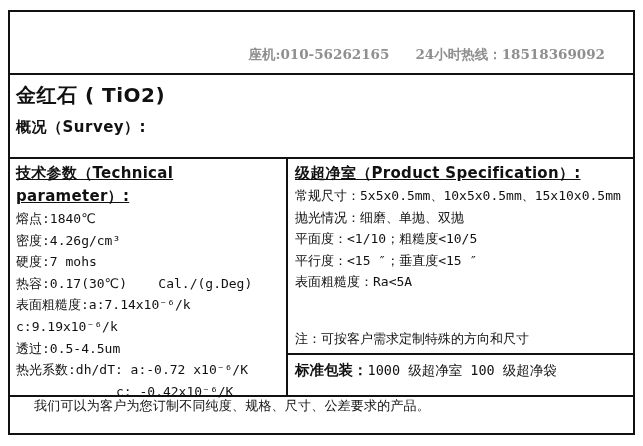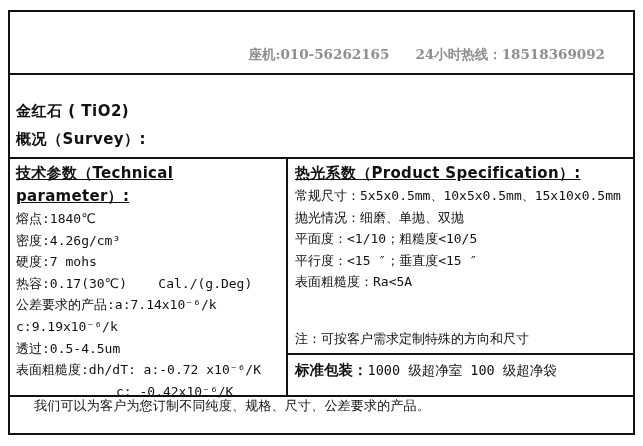--- a/index.html
+++ b/index.html
@@ -20,21 +20,21 @@
   }
   .phone-text {
     color:#8f8f8f; font-weight:bold; font-size:13.5px;
     font-family:"DejaVu Serif","Liberation Serif",serif;
     white-space:pre;
   }
   .phone-gap { display:inline-block; width:26px; }
 
   
   .title-row { height:84px; border-bottom:2px solid #111111; padding:7px 10px 0 6px; }
-  .product-title { font-size:15px; font-weight:bold; letter-spacing:0.5px;margin-top:20px; }
+  .product-title { font-size:20px; font-weight:bold; letter-spacing:0.5px; }
   .survey-label  { font-size:15px; font-weight:bold; margin-top:9px; letter-spacing:0.5px; }
 
   
   .main-row { flex:1; display:flex; border-bottom:2px solid #111111; min-height:0; }
 
   .tech-col {
     width:278px; border-right:2px solid #111111;
     padding:3px 2px 0 6px;
   }
   .col-heading { font-size:15px; font-weight:bold; line-height:23px; letter-spacing:0.3px;text-decoration:underline; }
@@ -88,31 +88,31 @@
   </div>
 
   <div class="main-row">
 
     <div class="tech-col">
       <div class="col-heading">技术参数（Technical parameter）:</div>
       <div class="param-line">熔点:1840℃</div>
       <div class="param-line">密度:4.26g/cm³</div>
       <div class="param-line">硬度:7 mohs</div>
       <div class="param-line">热容:0.17(30℃)    Cal./(g.Deg)</div>
-      <div class="param-line">公差要求的产品:a:7.14x10⁻⁶/k</div>
+      <div class="param-line">表面粗糙度:a:7.14x10⁻⁶/k</div>
       <div class="param-line">c:9.19x10⁻⁶/k</div>
       <div class="param-line">透过:0.5-4.5um</div>
-      <div class="param-line">表面粗糙度:dh/dT: a:-0.72 x10⁻⁶/K</div>
+      <div class="param-line">热光系数:dh/dT: a:-0.72 x10⁻⁶/K</div>
       <div class="param-line indent-c">c: -0.42x10⁻⁶/K</div>
     </div>
 
     <div class="spec-col">
 
       <div class="spec-section">
-        <div class="col-heading">热光系数（Product Specification）:</div>
+        <div class="col-heading">级超净室（Product Specification）:</div>
         <div class="param-line">常规尺寸：5x5x0.5mm、10x5x0.5mm、15x10x0.5mm</div>
         <div class="param-line">抛光情况：细磨、单抛、双抛</div>
         <div class="param-line">平面度：&lt;1/10；粗糙度&lt;10/5</div>
         <div class="param-line">平行度：&lt;15 ″；垂直度&lt;15 ″</div>
         <div class="param-line">表面粗糙度：Ra&lt;5A</div>
         <div class="param-line spec-note">注：可按客户需求定制特殊的方向和尺寸</div>
       </div>
 
       <div class="pack-section">
         <span class="pack-label">标准包装：</span><span class="pack-value">1000 级超净室 100 级超净袋</span>

